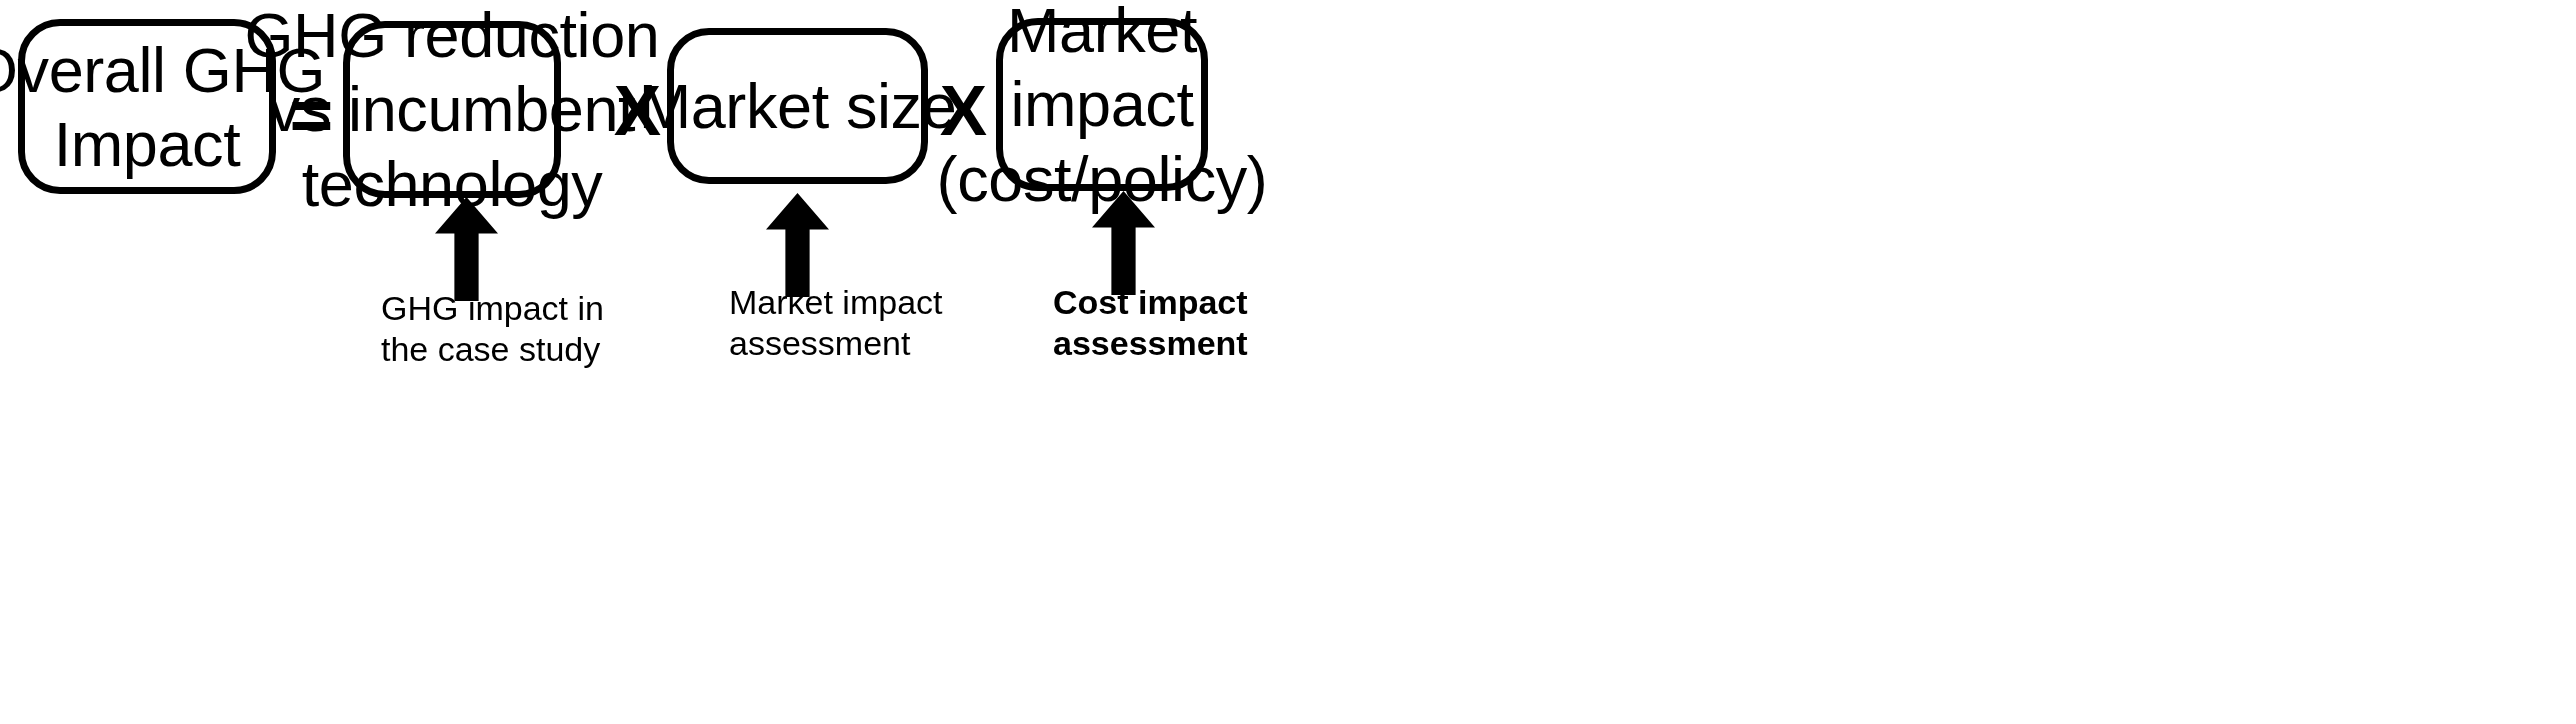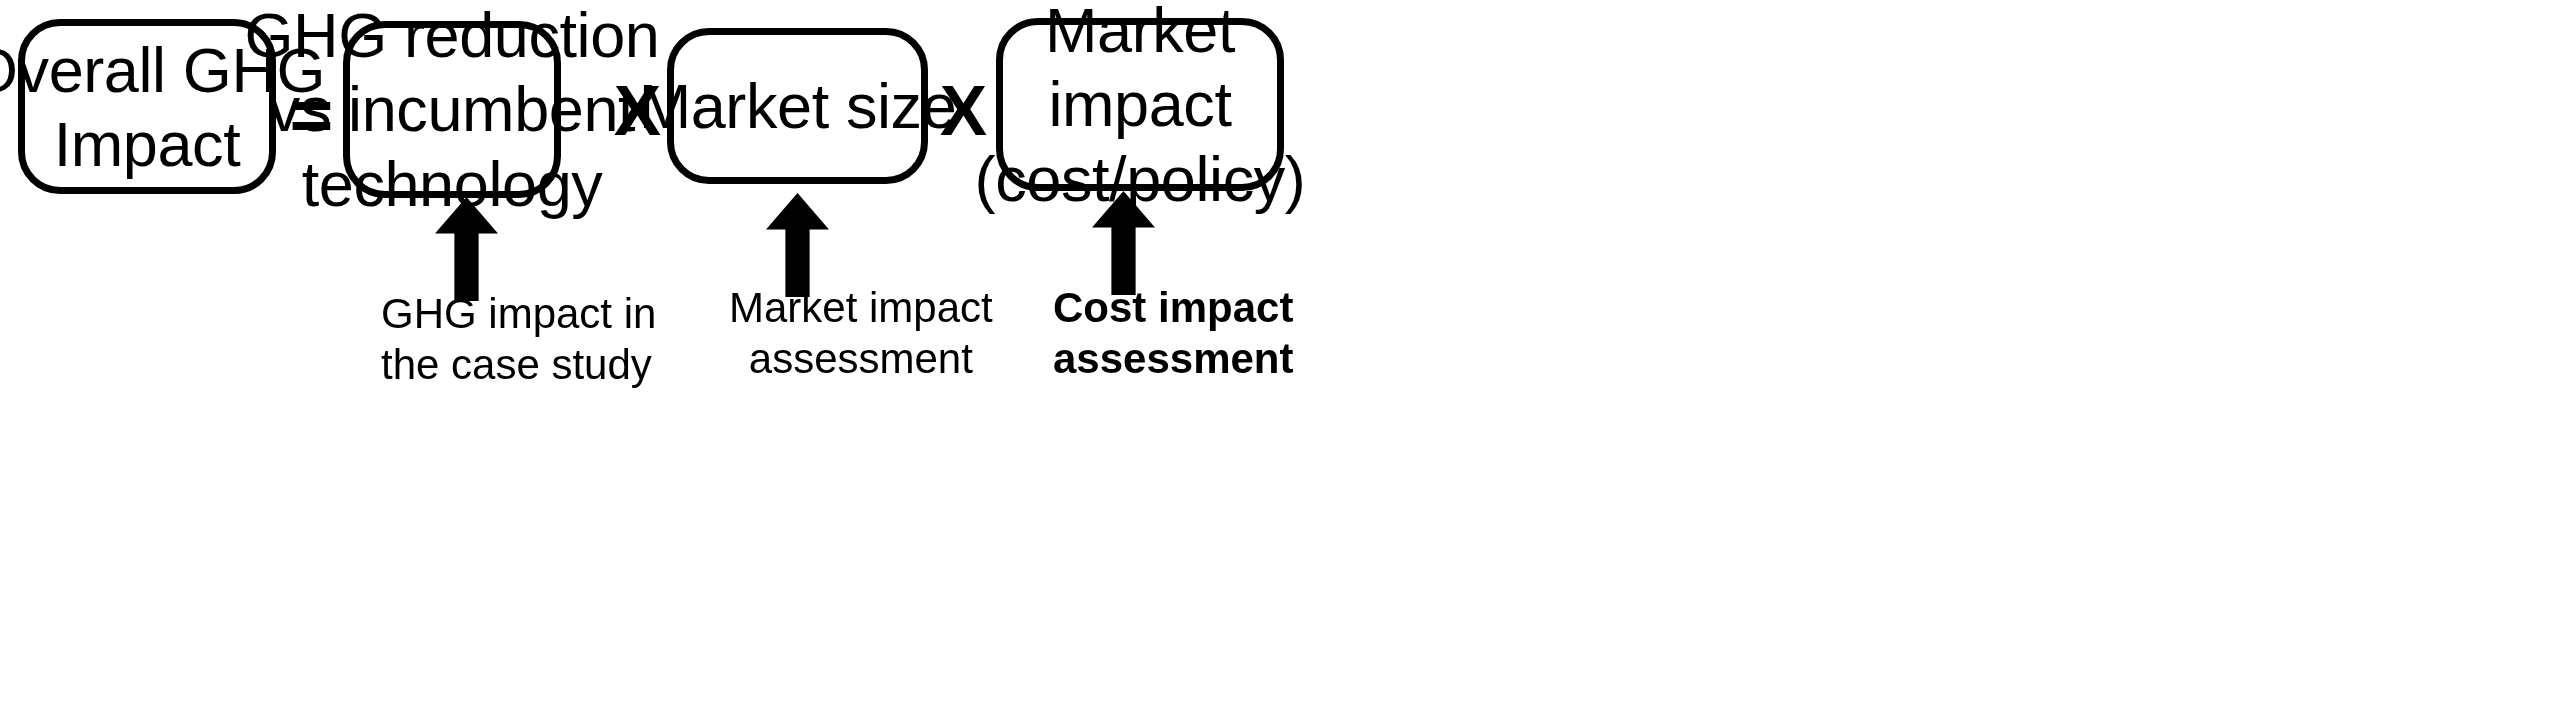--- a/index.html
+++ b/index.html
@@ -39,21 +39,21 @@
     letter-spacing: -0.4px;
   }
   .fbox .ln {
     display: block;
     white-space: nowrap;
   }
 
   .box-overall   { left: 18px;   top: 19.4px;  width: 258px;  height: 175px; }
   .box-reduction { left: 343px;  top: 21px;  width: 218px;  height: 177px; }
   .box-market    { left: 667px;  top: 28px;  width: 261px;  height: 156px; }
-  .box-capture   { left: 996px; top: 18px;  width: 288px;  height: 173px; }
+  .box-capture   { left: 996px; top: 18px;  width: 212px;  height: 173px; }
 
   
   .op {
     position: absolute;
     font-weight: bold;
     line-height: 1;
     text-align: center;
     user-select: none;
   }
   .op-equals {
@@ -83,29 +83,29 @@
   }
   .arrow svg { display: block; width: 100%; height: 100%; }
 
   .arrow-1 { left: 435px;  top: 197px; }
   .arrow-2 { left: 766px;  top: 193px; }
   .arrow-3 { left: 1092px; top: 191px; }
 
   
   .caption {
     position: absolute;
-    font-size: 42px;
+    font-size: 34px;
     line-height: 1.22;
     text-align: left;
     white-space: nowrap;
   }
   .caption .ln { display: block; }
 
   .caption-1 { left: 381px;  top: 288px; }
-  .caption-2 { left: 729px;  top: 282px; text-align: center; }
+  .caption-2 { left: 729px;  top: 282px; }
   .caption-3 { left: 1053px; top: 282px; font-weight: bold; }
 </style>
 </head>
 <body>
 
 <div id="diagram">
 
   <div class="fbox box-overall">
     <span class="ln">Overall GHG</span>
     <span class="ln">Impact</span>

